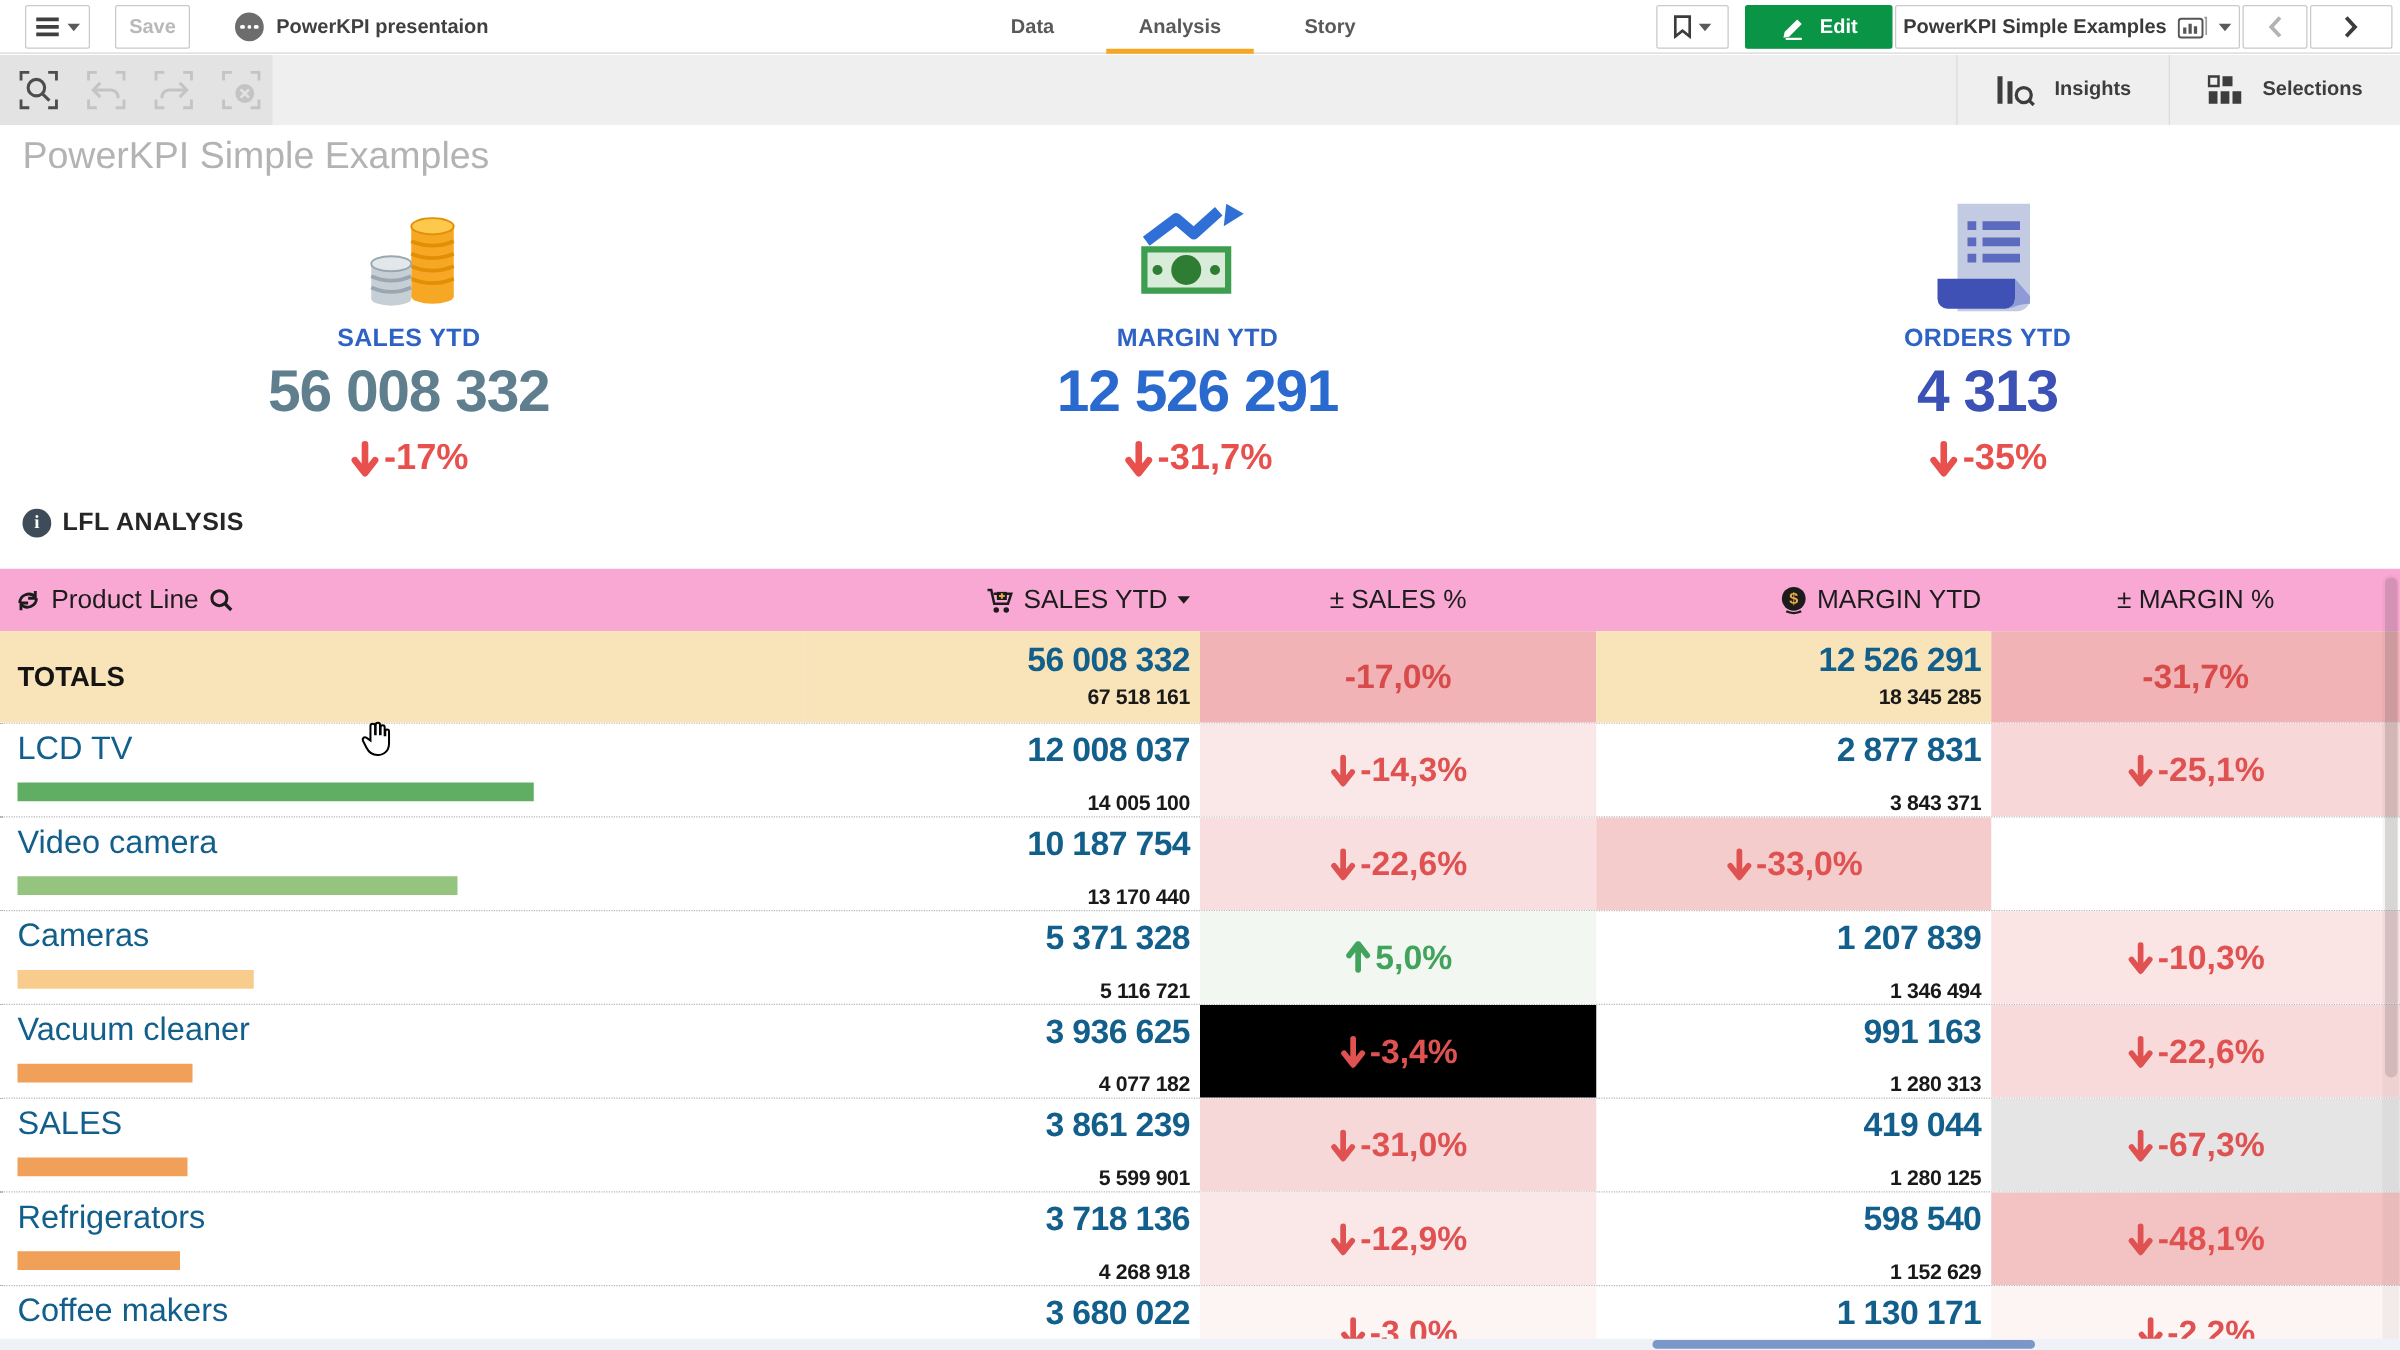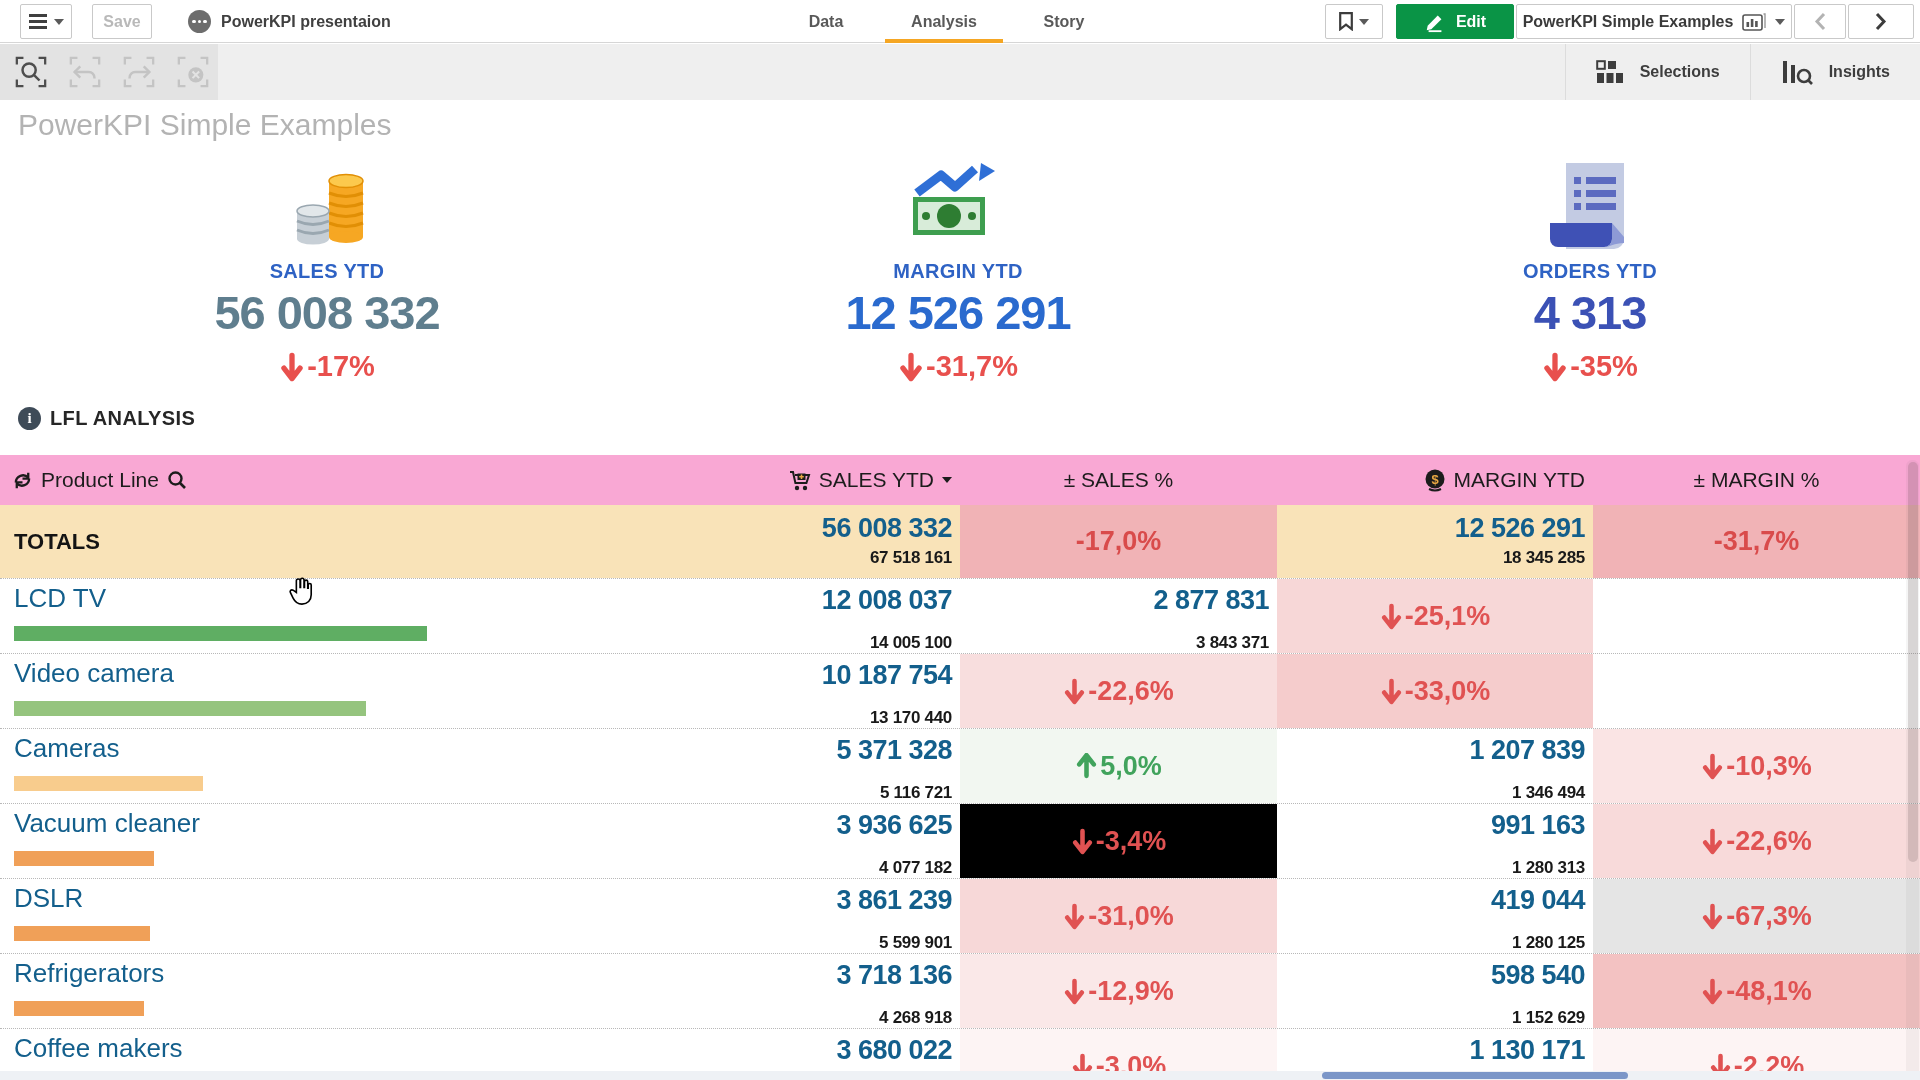--- a/index.html
+++ b/index.html
@@ -157,37 +157,37 @@
       <span class="tool-icon">
         <svg width="34" height="34" viewBox="0 0 36 36">
             <path d="M3 10 V3 H10 M26 3 H33 V10 M33 26 V33 H26 M3 26 V33 H10" fill="none" stroke="#c4c4c4" stroke-width="2.4"></path>
             <circle cx="21" cy="21" r="8" fill="#c4c4c4"></circle>
             <path d="M17.5 17.5 L24.5 24.5 M24.5 17.5 L17.5 24.5" stroke="#e3e3e3" stroke-width="2.2"></path>
           </svg>
       </span>
     </div>
     <div class="tool-right">
       <div class="tool-label-btn">
+        <svg width="32" height="26" viewBox="0 0 32 26">
+            <rect x="2" y="2" width="4" height="22" fill="#3d3d3d"></rect>
+            <rect x="10" y="6" width="4" height="18" fill="#3d3d3d"></rect>
+            <circle cx="23" cy="17" r="6" fill="none" stroke="#3d3d3d" stroke-width="2.6"></circle>
+            <path d="M27.5 21.5 L31 25" stroke="#3d3d3d" stroke-width="2.6"></path>
+          </svg>
+        <span>Insights</span>
+      </div>
+      <div class="tool-label-btn">
         <svg width="28" height="24" viewBox="0 0 28 24">
             <rect x="1.2" y="1.2" width="7.6" height="7.6" fill="none" stroke="#3d3d3d" stroke-width="2"></rect>
             <rect x="12" y="1" width="8" height="8" fill="#3d3d3d"></rect>
             <rect x="1" y="13" width="7" height="10" fill="#3d3d3d"></rect>
             <rect x="10.5" y="13" width="7" height="10" fill="#3d3d3d"></rect>
             <rect x="20" y="13" width="7" height="10" fill="#3d3d3d"></rect>
           </svg>
         <span>Selections</span>
-      </div>
-      <div class="tool-label-btn">
-        <svg width="32" height="26" viewBox="0 0 32 26">
-            <rect x="2" y="2" width="4" height="22" fill="#3d3d3d"></rect>
-            <rect x="10" y="6" width="4" height="18" fill="#3d3d3d"></rect>
-            <circle cx="23" cy="17" r="6" fill="none" stroke="#3d3d3d" stroke-width="2.6"></circle>
-            <path d="M27.5 21.5 L31 25" stroke="#3d3d3d" stroke-width="2.6"></path>
-          </svg>
-        <span>Insights</span>
       </div>
     </div>
   </div>
 
   <div class="sheet-title">PowerKPI Simple Examples</div>
 
   <div class="kpi" style="left:147px;">
     <div class="kpi-icon">
       <svg width="84" height="84" viewBox="0 0 84 84">
         <rect x="44" y="14" width="34" height="56" fill="#f6a723"></rect>
@@ -331,20 +331,26 @@
     <div id="rows">
         <div class="grid5 t-row">
           <div class="cell">
             <div class="prod-name">LCD TV</div>
             <div class="prod-bar" style="width:413px;background:#5fae63;"></div>
           </div>
           <div class="cell num-cell">
             <div class="num-main">12 008 037</div>
             <div class="num-sub">14 005 100</div>
           </div>
+          <div class="cell pct-cell" style="background:#fae7e7;color:#e05252;">
+            <svg width="23" height="27" viewBox="0 0 22 26">
+              <path d="M11 3 V20 M4 14 l7 9 7 -9" fill="none" stroke="#e05252" stroke-width="4.4" stroke-linecap="round" stroke-linejoin="round"></path>
+            </svg>
+            <span>-14,3%</span>
+          </div>
           <div class="cell num-cell">
             <div class="num-main">2 877 831</div>
             <div class="num-sub">3 843 371</div>
           </div>
           <div class="cell pct-cell" style="background:#f7d7d7;color:#e05252;">
             <svg width="23" height="27" viewBox="0 0 22 26">
               <path d="M11 3 V20 M4 14 l7 9 7 -9" fill="none" stroke="#e05252" stroke-width="4.4" stroke-linecap="round" stroke-linejoin="round"></path>
             </svg>
             <span>-25,1%</span>
           </div>
@@ -418,21 +424,21 @@
           </div>
           <div class="cell pct-cell" style="background:#f8dada;color:#e05252;">
             <svg width="23" height="27" viewBox="0 0 22 26">
               <path d="M11 3 V20 M4 14 l7 9 7 -9" fill="none" stroke="#e05252" stroke-width="4.4" stroke-linecap="round" stroke-linejoin="round"></path>
             </svg>
             <span>-22,6%</span>
           </div>
         </div>
         <div class="grid5 t-row">
           <div class="cell">
-            <div class="prod-name">DSLR</div>
+            <div class="prod-name">SALES</div>
             <div class="prod-bar" style="width:136px;background:#f0a058;"></div>
           </div>
           <div class="cell num-cell">
             <div class="num-main">3 861 239</div>
             <div class="num-sub">5 599 901</div>
           </div>
           <div class="cell pct-cell" style="background:#f7d8d8;color:#e05252;">
             <svg width="23" height="27" viewBox="0 0 22 26">
               <path d="M11 3 V20 M4 14 l7 9 7 -9" fill="none" stroke="#e05252" stroke-width="4.4" stroke-linecap="round" stroke-linejoin="round"></path>
             </svg>

